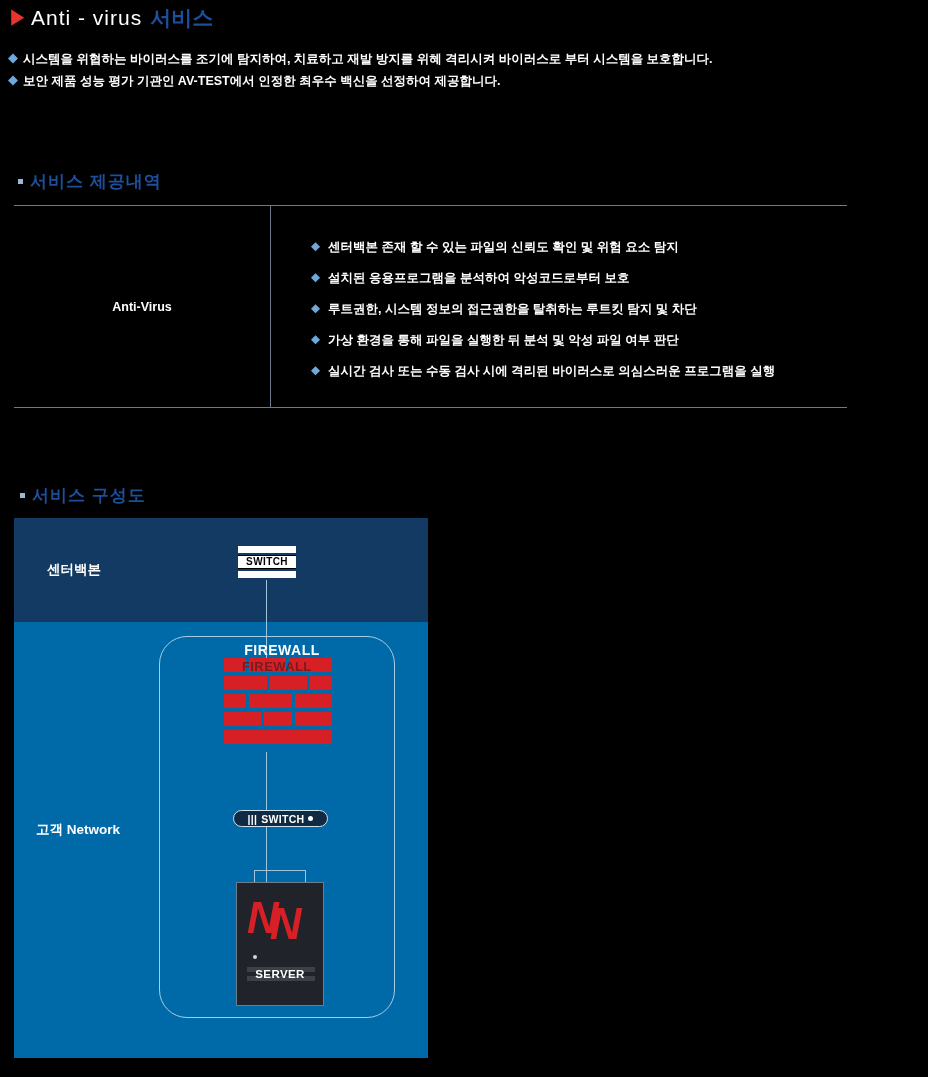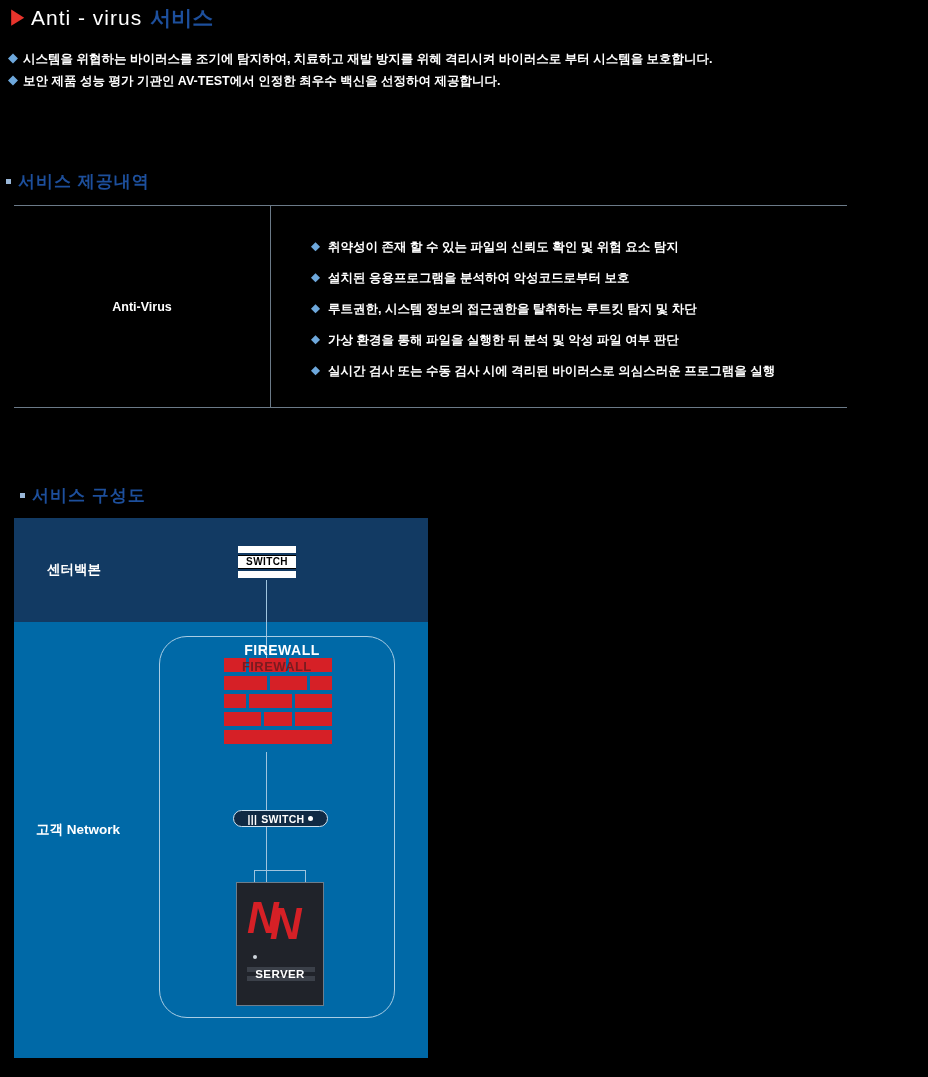--- a/index.html
+++ b/index.html
@@ -76,21 +76,21 @@
     width: 5px; height: 5px;
     background: #9ab7d8;
     display: inline-block;
   }
   .section-head .txt {
     color: #1d4f9c;
     font-size: 17px;
     font-weight: 700;
     letter-spacing: 1px;
   }
-  #head-service { left: 6px; top: 170px; align-items: center; }
+  #head-service { left: 18px; top: 170px; align-items: center; }
   #head-diagram { left: 20px; top: 484px; }
 
   
   .svc-table {
     position: absolute;
     left: 14px; top: 205px;
     width: 833px; height: 203px;
     border-top: 1px solid #6b7a88;
     border-bottom: 1px solid #6b7a88;
     display: flex;
@@ -338,21 +338,21 @@
   <div class="section-head" id="head-service">
     <span class="sq"></span>
     <span class="txt">서비스 제공내역</span>
   </div>
 
   <div class="svc-table">
     <div class="svc-label">Anti-Virus</div>
     <div class="svc-body">
       <div class="svc-row">
         <span class="dot">◆</span>
-        <span>취약성이 존재 할 수 있는 파일의 신뢰도 확인 및 위험 요소 탐지</span>
+        <span>센터백본 존재 할 수 있는 파일의 신뢰도 확인 및 위험 요소 탐지</span>
       </div>
       <div class="svc-row">
         <span class="dot">◆</span>
         <span>설치된 응용프로그램을 분석하여 악성코드로부터 보호</span>
       </div>
       <div class="svc-row">
         <span class="dot">◆</span>
         <span>루트권한, 시스템 정보의 접근권한을 탈취하는 루트킷 탐지 및 차단</span>
       </div>
       <div class="svc-row">

